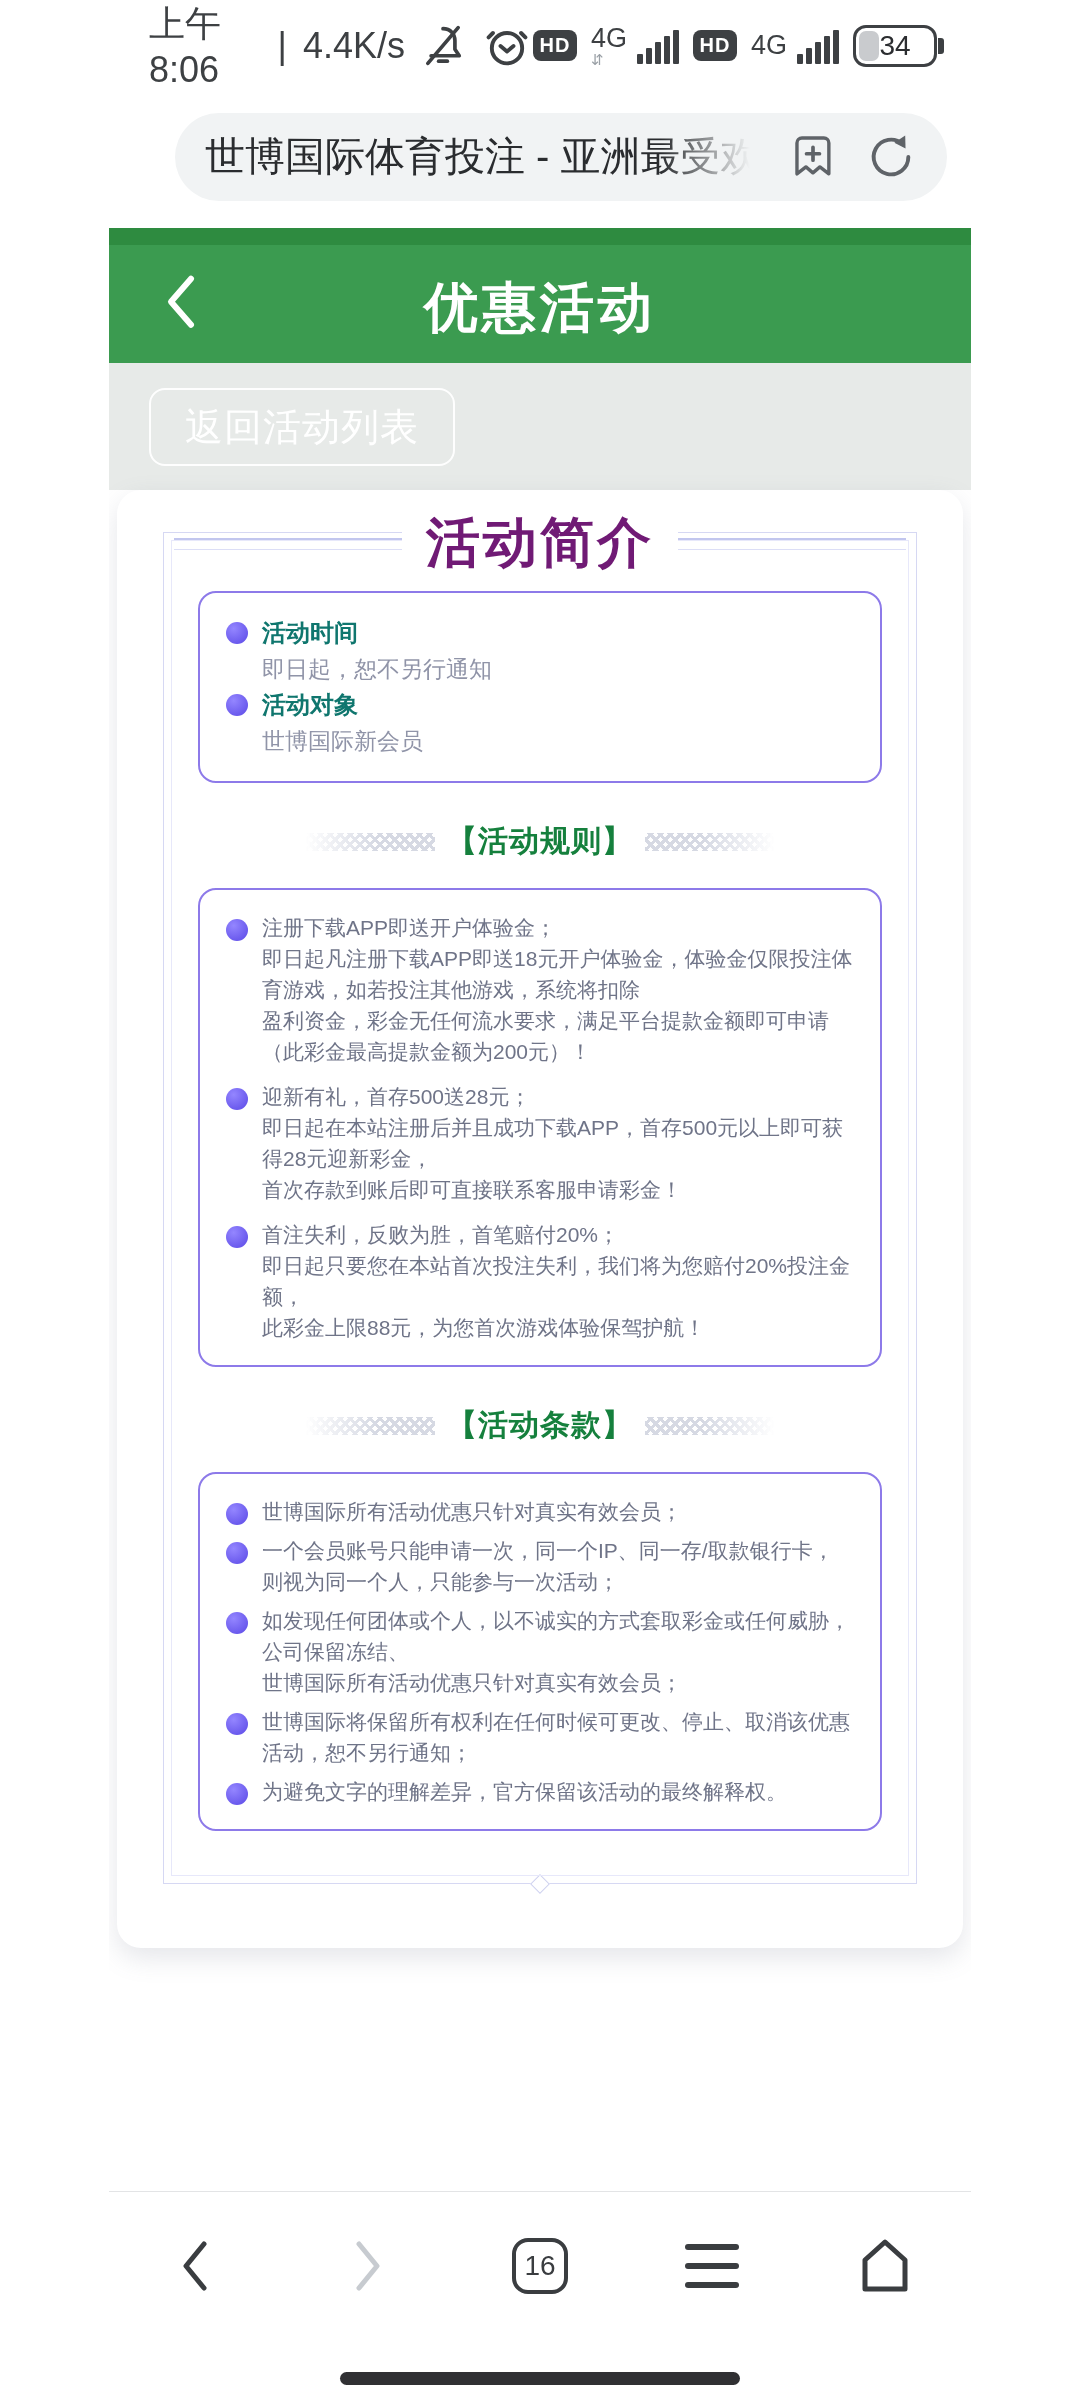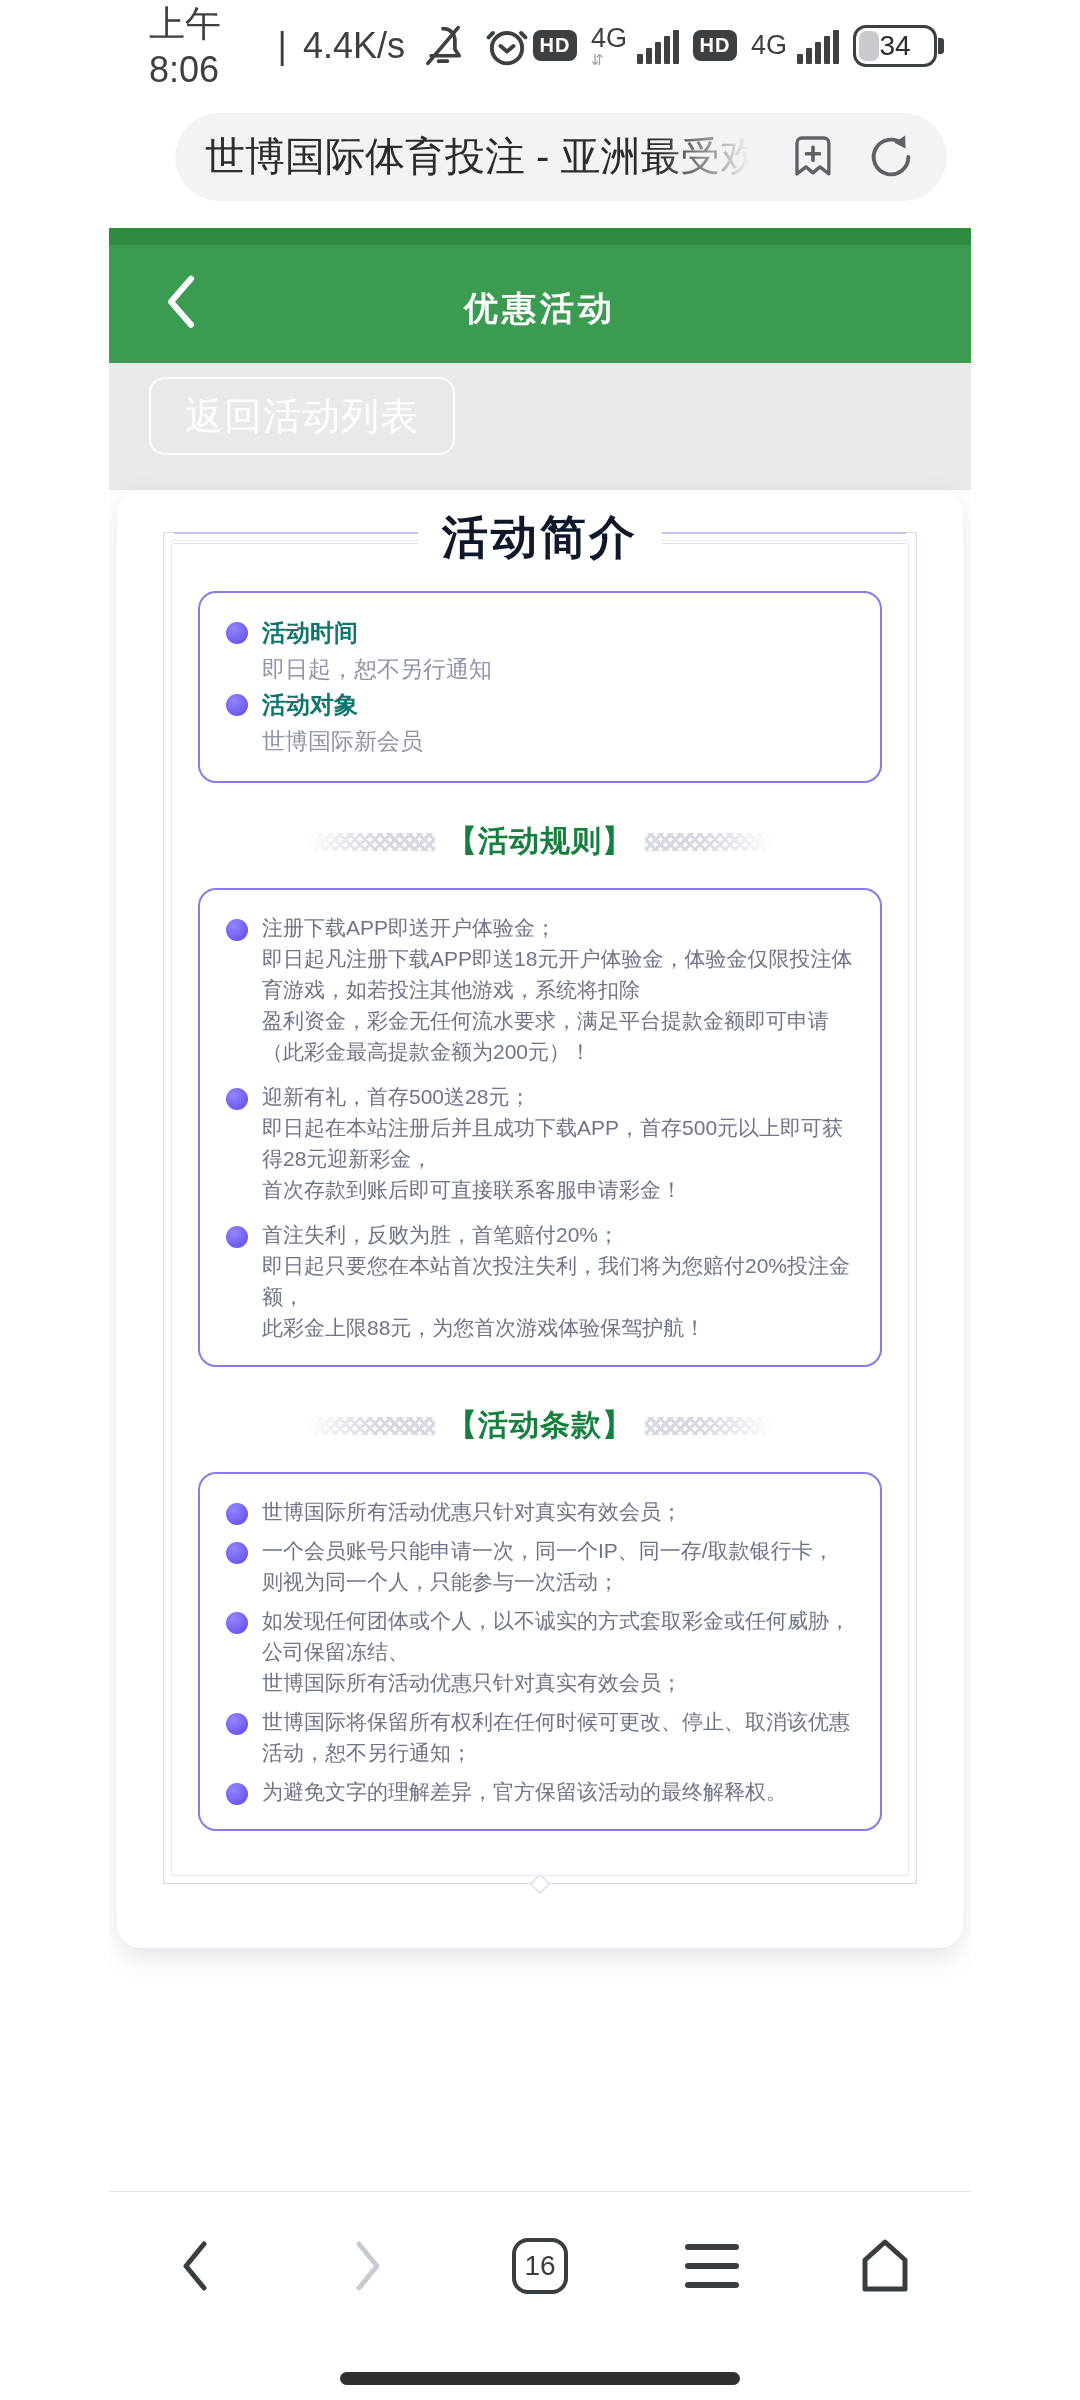--- a/index.html
+++ b/index.html
@@ -31,39 +31,39 @@
   .addr-pill{flex:1;height:88px;background:#f1f3f4;border-radius:44px;display:flex;align-items:center;
     padding:0 30px;box-sizing:border-box;gap:26px;}
   .site-title{flex:1;font-size:40px;color:#2a2c2f;white-space:nowrap;overflow:hidden;
     -webkit-mask-image:linear-gradient(90deg,#000 82%,transparent 98%);
     mask-image:linear-gradient(90deg,#000 82%,transparent 98%);}
   .pill-icon{flex:none;width:52px;height:52px;}
 
   
   .page-header{position:relative;height:135px;background:#3b9b50;display:flex;align-items:center;justify-content:center;}
   .page-header:before{content:"";position:absolute;top:0;left:0;right:0;height:17px;background:#2e8b40;}
-  .page-title{color:#fff;font-size:34px;font-weight:bold;letter-spacing:4px;margin-top:26px;}
+  .page-title{color:#fff;font-size:54px;font-weight:bold;letter-spacing:4px;margin-top:26px;}
   .hdr-back{position:absolute;left:52px;top:50%;transform:translateY(-40%);width:40px;height:58px;}
 
   
-  .gray-bar{height:127px;background:#e7eae8;padding:14px 0 0 40px;box-sizing:border-box;}
+  .gray-bar{height:127px;background:#e7eae8;padding:25px 0 0 40px;box-sizing:border-box;}
   .return-btn{display:inline-flex;align-items:center;justify-content:center;height:78px;padding:0 34px;
     border:2px solid rgba(255,255,255,.95);border-radius:16px;color:#ffffff;font-size:38px;letter-spacing:1px;
     background:transparent;cursor:pointer;}
 
   
   .card{margin:0 8px;background:#fff;border-radius:24px;box-shadow:0 10px 26px rgba(110,115,140,.18);
     padding:18px 46px 64px;box-sizing:border-box;position:relative;}
   .frame{position:relative;margin-top:24px;border:1px solid #d6d8f3;padding:58px 18px 52px;}
   .frame:after{content:"";position:absolute;inset:7px;border:1px solid #e7e8fa;pointer-events:none;}
   .frame .diamond{position:absolute;left:50%;bottom:-8px;width:12px;height:12px;background:#fff;
     border:1px solid #cfd2f0;transform:translateX(-50%) rotate(45deg);}
   .intro-heading{position:absolute;top:-26px;left:0;right:0;display:flex;align-items:center;padding:0 10px;z-index:2;}
   .heading-line{flex:1;height:9px;border-top:2px solid #c2c6ee;border-bottom:1px solid #dcdef6;}
-  .heading-text{padding:0 24px;font-size:46px;font-weight:bold;color:#0f172a;background:#fff;letter-spacing:3px;}
+  .heading-text{padding:0 24px;font-size:54px;font-weight:bold;color:#701a75;background:#fff;letter-spacing:3px;}
 
   .info-box{position:relative;z-index:1;margin:0 16px;border:2px solid #8d7ae9;border-radius:18px;
     background:#fff;padding:22px 26px;box-sizing:border-box;}
   .row{display:flex;gap:14px;align-items:flex-start;}
   .bullet{flex:none;width:22px;height:22px;border-radius:50%;margin-top:7px;
     background:radial-gradient(circle at 35% 30%,#9486ff,#5a48e6);}
   .lbl{font-size:24px;line-height:36px;font-weight:bold;color:#0f766e;}
   .val{font-size:23px;line-height:36px;color:#9094a8;padding-left:36px;}
   .rule-group{margin-bottom:14px;}
   .rule-group:last-child,.term-item:last-child{margin-bottom:0;}

